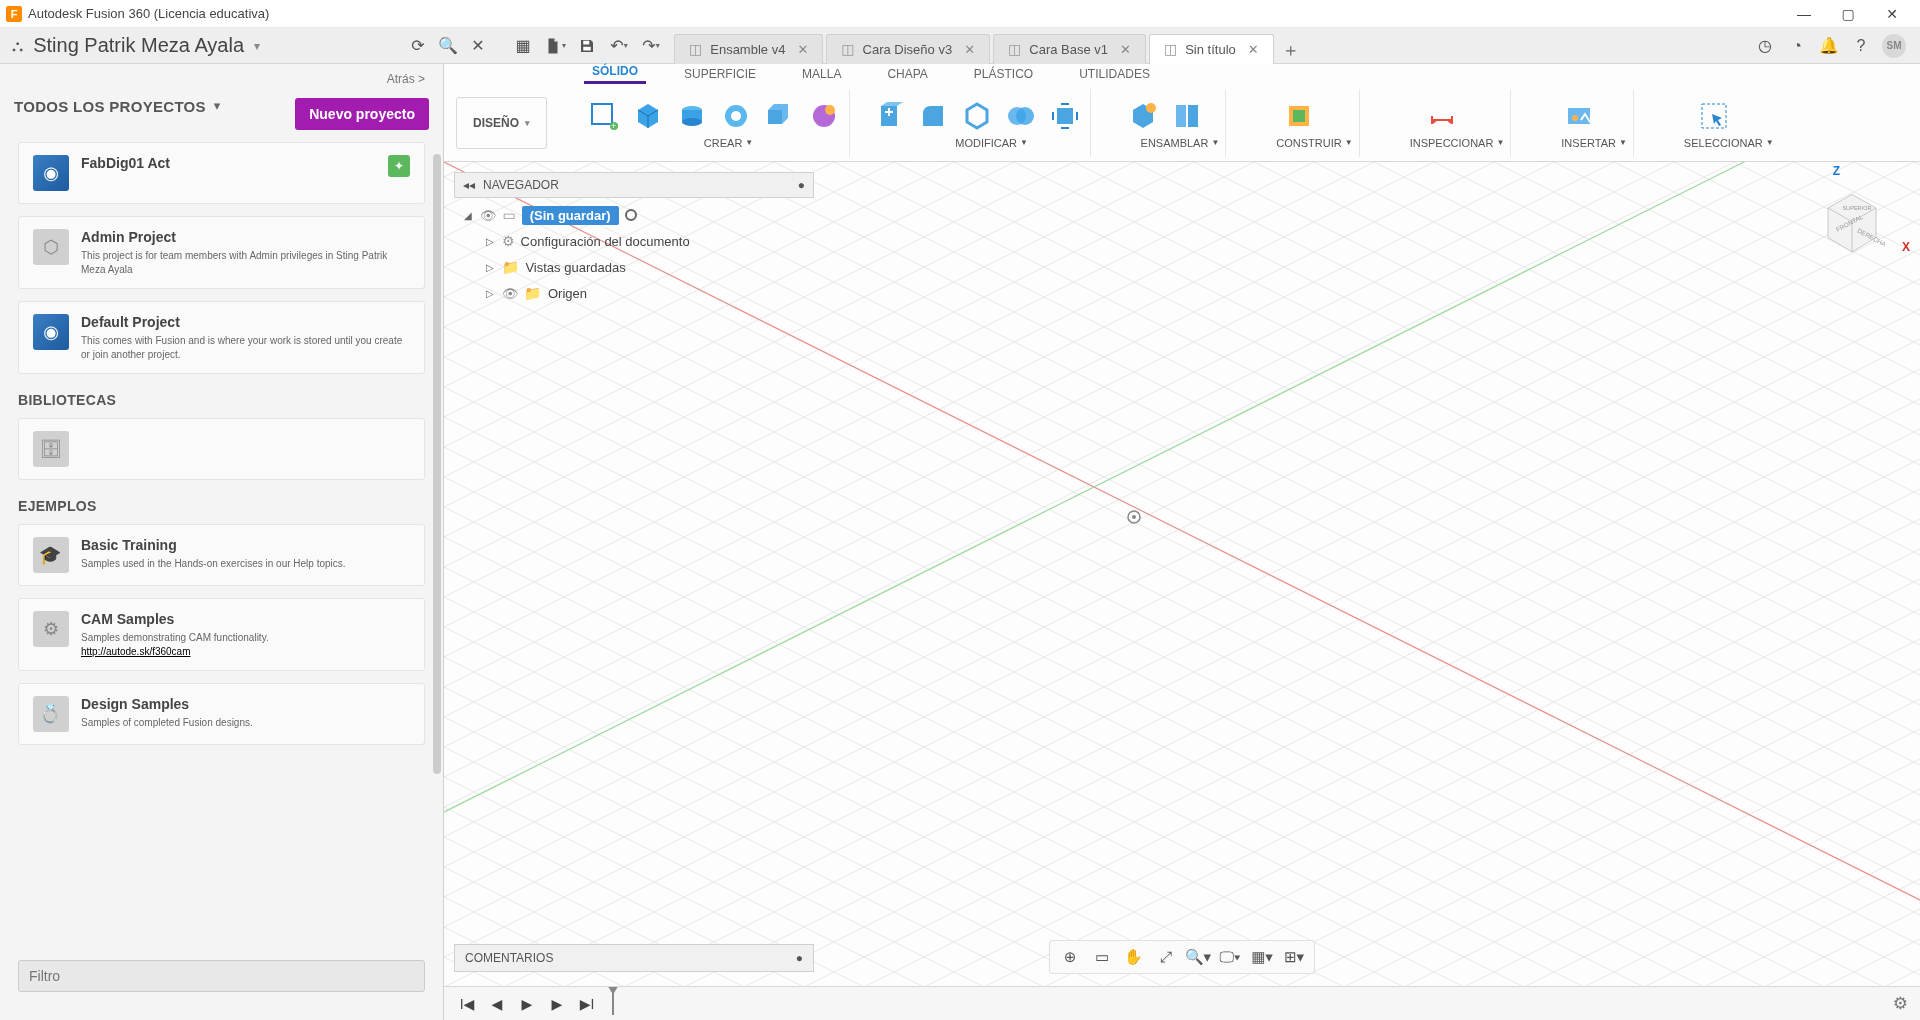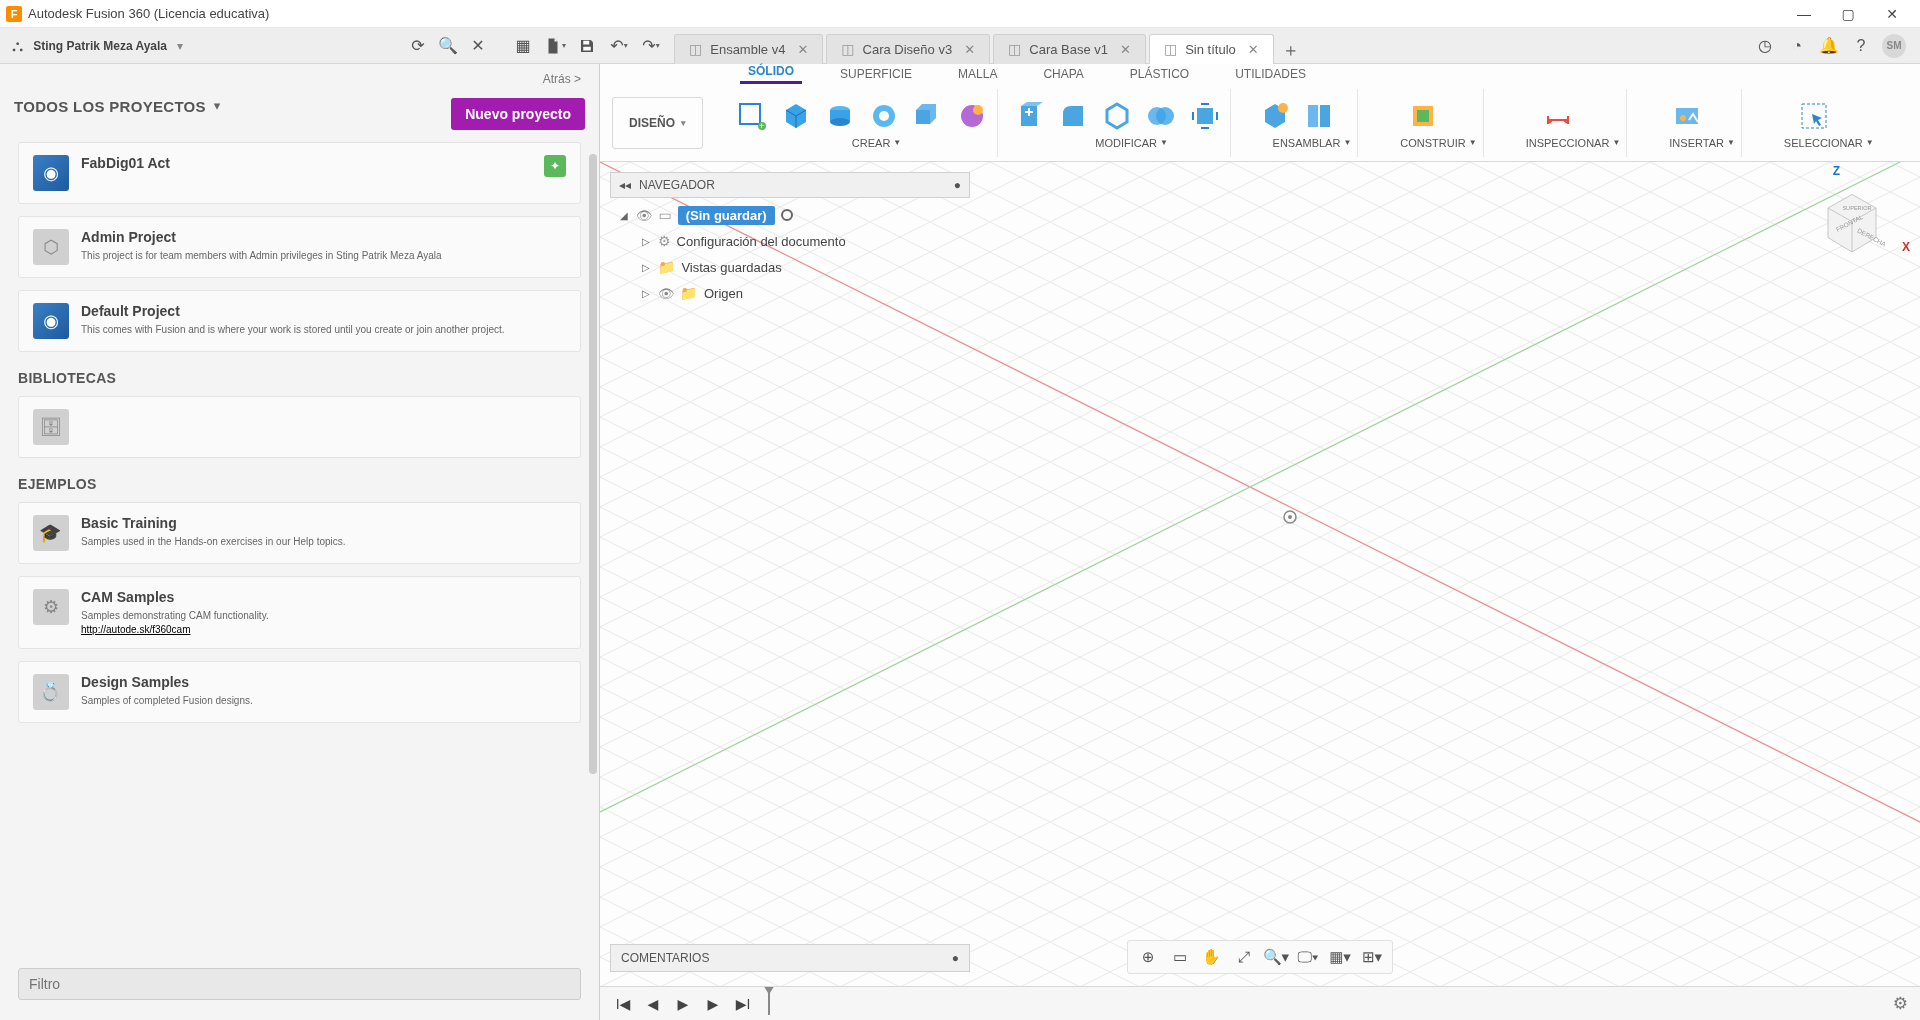--- a/index.html
+++ b/index.html
@@ -9,21 +9,21 @@
 .titlebar { height:28px; background:#fff; display:flex; align-items:center; padding:0 6px; border-bottom:1px solid #e8e8e8; }
 .titlebar .logo { width:16px; height:16px; background:#ff8c00; color:#fff; font-weight:bold; font-size:11px; display:flex; align-items:center; justify-content:center; border-radius:2px; margin-right:6px; }
 .titlebar .title { font-size:13px; color:#444; }
 .titlebar .spacer { flex:1; }
 .titlebar .winbtn { width:44px; height:28px; display:flex; align-items:center; justify-content:center; font-size:14px; color:#444; cursor:pointer; }
 
 
 .topbar { height:36px; background:#eeeeee; display:flex; align-items:center; border-bottom:1px solid #d5d5d5; }
 .data-header { width:500px; height:36px; display:flex; align-items:center; padding:0 12px; gap:10px; }
 .data-header .team-icon { font-size:16px; color:#555; }
-.data-header .user { font-size:12px; font-weight:700; color:#444; }
+.data-header .user { font-size:20px; font-weight:400; color:#444; }
 .data-header .chev { color:#888; font-size:12px; }
 .data-header .sp { flex:1; }
 .data-header .ic { width:20px; height:20px; color:#555; font-size:16px; display:flex; align-items:center; justify-content:center; cursor:pointer; }
 
 .qat { display:flex; align-items:center; gap:6px; padding:0 10px; }
 .qat .qbtn { width:26px; height:26px; display:flex; align-items:center; justify-content:center; color:#555; font-size:16px; cursor:pointer; }
 .qat .qbtn svg { width:18px; height:18px; }
 
 .tabs { flex:1; display:flex; align-items:flex-end; height:36px; }
 .tab { height:30px; padding:0 14px; display:flex; align-items:center; gap:8px; background:#e3e3e3; border:1px solid #d0d0d0; border-bottom:none; border-radius:3px 3px 0 0; margin-right:3px; font-size:13px; color:#555; cursor:pointer; }
@@ -32,49 +32,49 @@
 .tab .x { color:#888; font-size:13px; margin-left:4px; }
 .newtab { width:28px; height:28px; display:flex; align-items:center; justify-content:center; color:#666; font-size:18px; cursor:pointer; }
 .rightbar { display:flex; align-items:center; gap:10px; padding:0 14px; }
 .rightbar .ric { width:22px; height:22px; color:#555; font-size:16px; display:flex; align-items:center; justify-content:center; cursor:pointer; }
 .avatar { width:24px; height:24px; border-radius:50%; background:#d8d8d8; color:#888; font-size:10px; font-weight:bold; display:flex; align-items:center; justify-content:center; }
 
 
 .main { display:flex; height:calc(1020px - 28px - 36px); }
 
 
-.datapanel { width:600px; background:#f4f4f4; border-right:1px solid #d0d0d0; display:flex; flex-direction:column; position:relative; }
+.datapanel { width:444px; background:#f4f4f4; border-right:1px solid #d0d0d0; display:flex; flex-direction:column; position:relative; }
 .dp-back { text-align:right; padding:8px 18px 4px; font-size:12px; color:#777; cursor:pointer; }
 .dp-row { display:flex; align-items:flex-start; padding:8px 14px 12px; }
 .dp-heading { font-size:15px; font-weight:700; color:#555; letter-spacing:.3px; }
 .dp-expand { margin-left:8px; color:#666; cursor:pointer; }
 .dp-newbtn { margin-left:auto; background:#a21caf; color:#fff; padding:8px 14px; border-radius:3px; font-weight:600; font-size:14px; cursor:pointer; }
 .dp-list { flex:1; overflow:auto; padding:0 18px 80px 18px; }
 .card { background:#fafafa; border:1px solid #e4e4e4; border-radius:3px; padding:12px 14px; margin-bottom:12px; display:flex; gap:12px; cursor:pointer; }
 .card .thumb { width:36px; height:36px; background:#d0d0d0; border-radius:3px; display:flex; align-items:center; justify-content:center; color:#888; font-size:18px; flex-shrink:0; }
 .thumb.blue { background:linear-gradient(135deg,#3a7fc4,#1e5a9e); color:#fff; }
 .card .body .name { font-size:14px; font-weight:600; color:#444; margin-bottom:4px; }
 .card .body .desc { font-size:10px; color:#666; line-height:1.35; }
 .card .body .link { color:#000000; text-decoration:underline; }
 .card .badge { margin-left:auto; width:22px; height:22px; background:#5cb85c; border-radius:3px; display:flex; align-items:center; justify-content:center; color:#fff; font-size:12px; }
 .dp-subhead { font-size:14px; font-weight:700; color:#555; margin:18px 0 10px; letter-spacing:.3px; }
-.dp-filter { position:absolute; bottom:4px; left:0; right:0; padding:10px 18px 16px; background:#f4f4f4; }
+.dp-filter { position:absolute; bottom:12px; left:0; right:0; padding:10px 18px 16px; background:#f4f4f4; }
 .dp-filter input { width:100%; height:32px; border:1px solid #ccc; background:#e8e8e8; border-radius:3px; padding:0 10px; font-size:14px; color:#666; }
 .dp-scroll { position:absolute; right:2px; top:90px; width:8px; height:620px; background:#ccc; border-radius:4px; }
 
 
 .workspace { flex:1; display:flex; flex-direction:column; background:#fff; position:relative; }
 
 
 .ribbontabs { height:20px; display:flex; align-items:flex-end; padding-left:140px; gap:30px; background:#fdfdfd; }
 .rtab { font-size:12px; color:#666; padding:3px 8px; cursor:pointer; }
 .rtab.active { color:#2a85d0; border-bottom:3px solid #4c1d95; font-weight:600; }
 
 
-.ribbon { height:78px; background:#fdfdfd; border-bottom:1px solid #d8d8d8; display:flex; align-items:center; padding:0 12px; gap:6px; }
+.ribbon { height:78px; background:#fdfdfd; border-bottom:1px solid #d8d8d8; display:flex; align-items:center; padding:0 12px; gap:14px; }
 .ws-switch { height:52px; padding:0 16px; border:1px solid #d8d8d8; border-radius:3px; display:flex; align-items:center; gap:6px; font-size:12px; font-weight:600; color:#555; cursor:pointer; margin-right:18px; }
 .rgroup { display:flex; flex-direction:column; align-items:center; gap:2px; padding:0 6px; border-right:1px solid #e6e6e6; height:68px; justify-content:center; }
 .rgroup:last-child { border-right:none; }
 .rgroup .icons { display:flex; gap:6px; }
 .rbtn { width:38px; height:38px; border-radius:3px; display:flex; align-items:center; justify-content:center; cursor:pointer; }
 .rbtn svg { width:32px; height:32px; }
 .rgroup .lbl { font-size:11px; color:#555; display:flex; align-items:center; gap:3px; cursor:pointer;margin-left:30px; }
 .rgroup .lbl .car { font-size:8px; }
 
 

